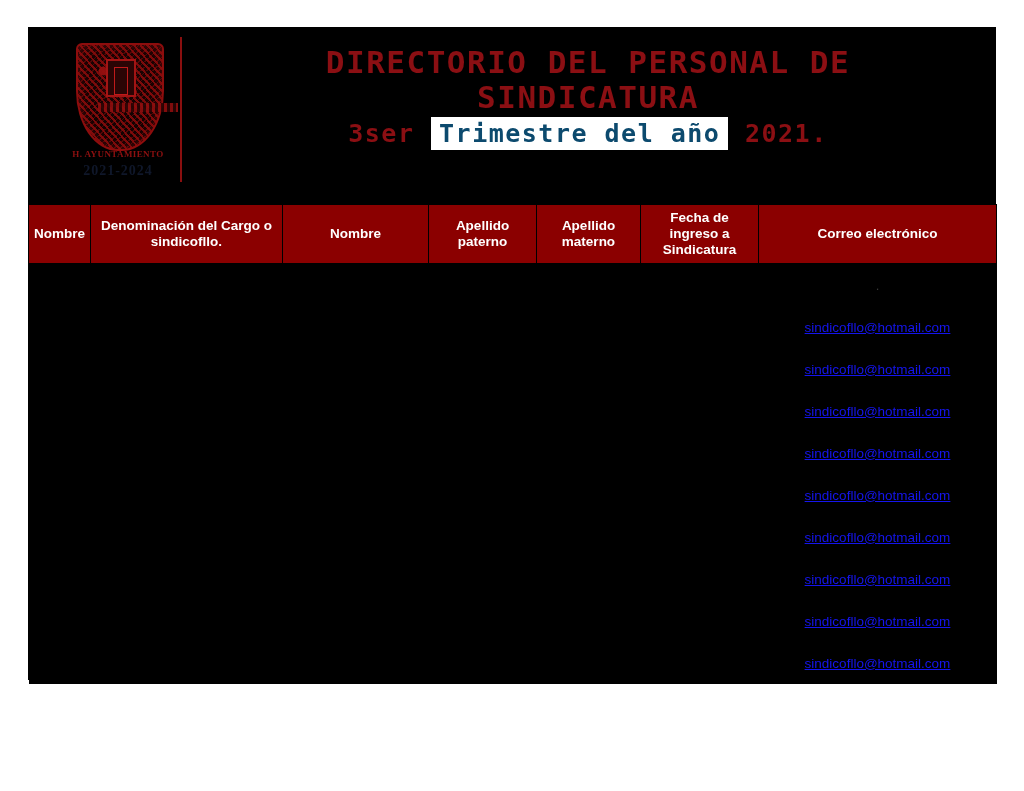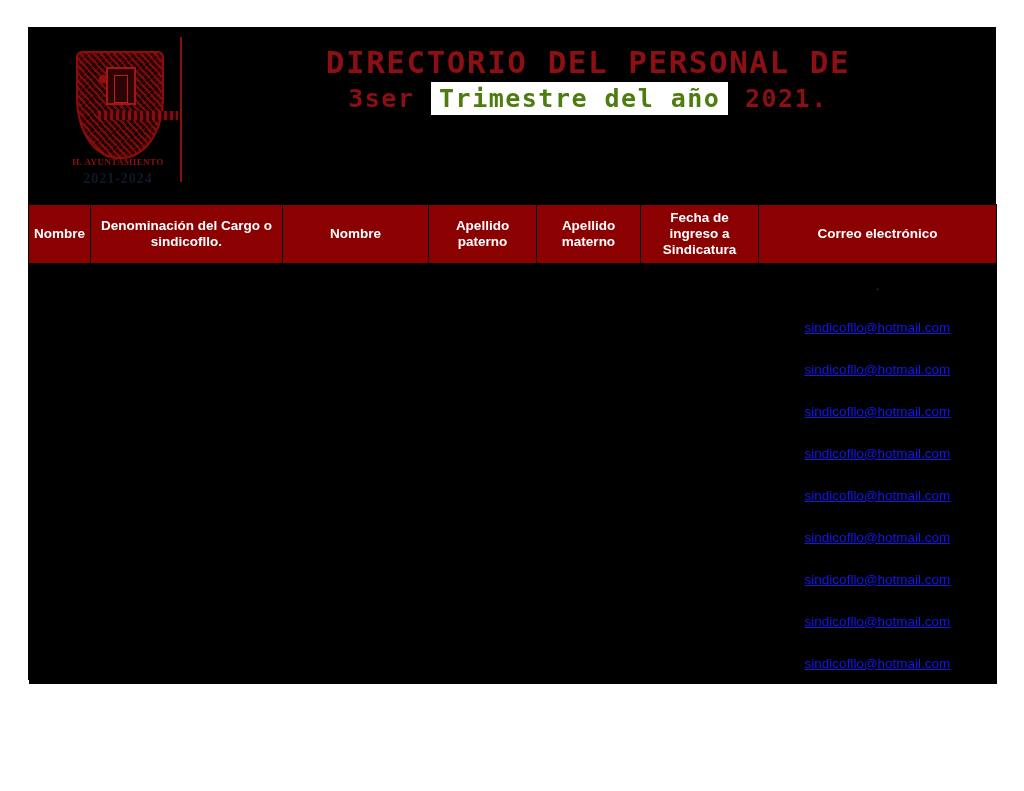--- a/index.html
+++ b/index.html
@@ -32,21 +32,21 @@
     left: 28px;
     top: 27px;
     width: 968px;
     height: 172px;
   }
 
   
   .crest {
     position: absolute;
     left: 30px;
-    top: 20px;
+    top: 12px;
     width: 120px;
     height: 160px;
   }
   .crest-shield {
     position: absolute;
     left: 18px;
     top: 4px;
     width: 84px;
     height: 104px;
     background:
@@ -142,21 +142,21 @@
     font-family: "DejaVu Sans Mono", monospace;
     font-size: 25px;
     font-weight: bold;
     color: #8b0f13;
     letter-spacing: 1.5px;
     line-height: 38px;
     white-space: nowrap;
   }
   .title-highlight {
     background: #ffffff;
-    color: #4d7c0f;
+    color: #0c4a6e;
     padding: 2px 8px;
   }
 
   
   .table-wrap {
     position: absolute;
     left: 28px;
     top: 204px;
     width: 968px;
   }
@@ -226,20 +226,21 @@
         <div class="crest-band"></div>
       </div>
       <div class="crest-text1">H. AYUNTAMIENTO</div>
       <div class="crest-text2">2021-2024</div>
     </div>
 
     <div class="crest-divider"></div>
 
     <div class="title-block">
       <div class="title-line1">DIRECTORIO DEL PERSONAL DE</div>
+      <div class="title-line2">SINDICATURA</div>
       <div class="title-line3">
         <span>3ser</span>
         <span class="title-highlight">Trimestre del año</span>
         <span>2021.</span>
       </div>
     </div>
 
   </div>
 
   <div class="table-wrap">

